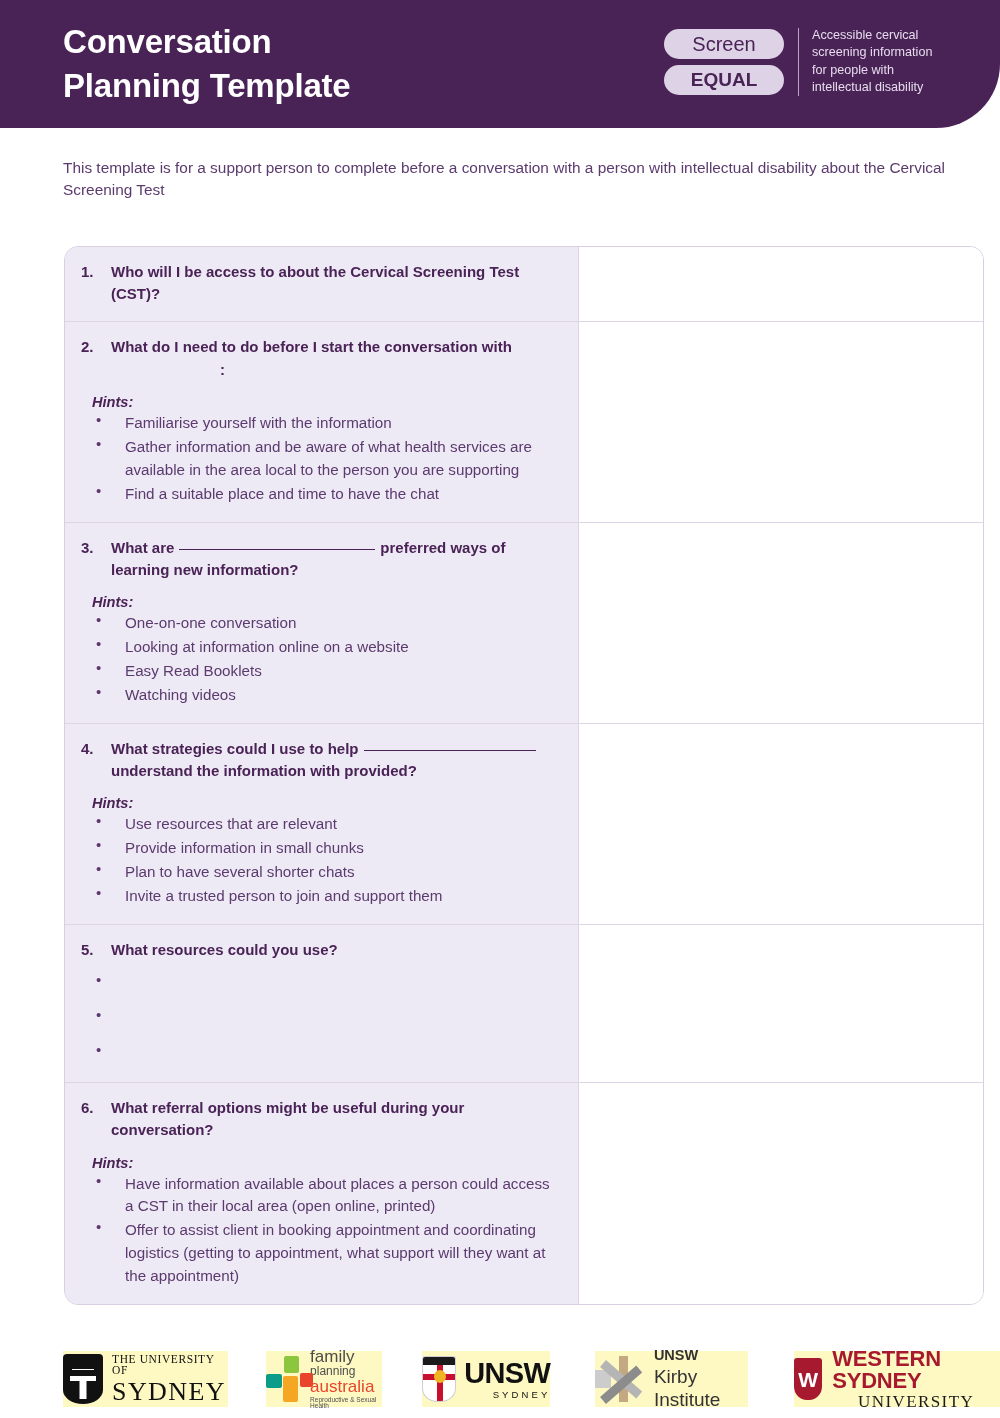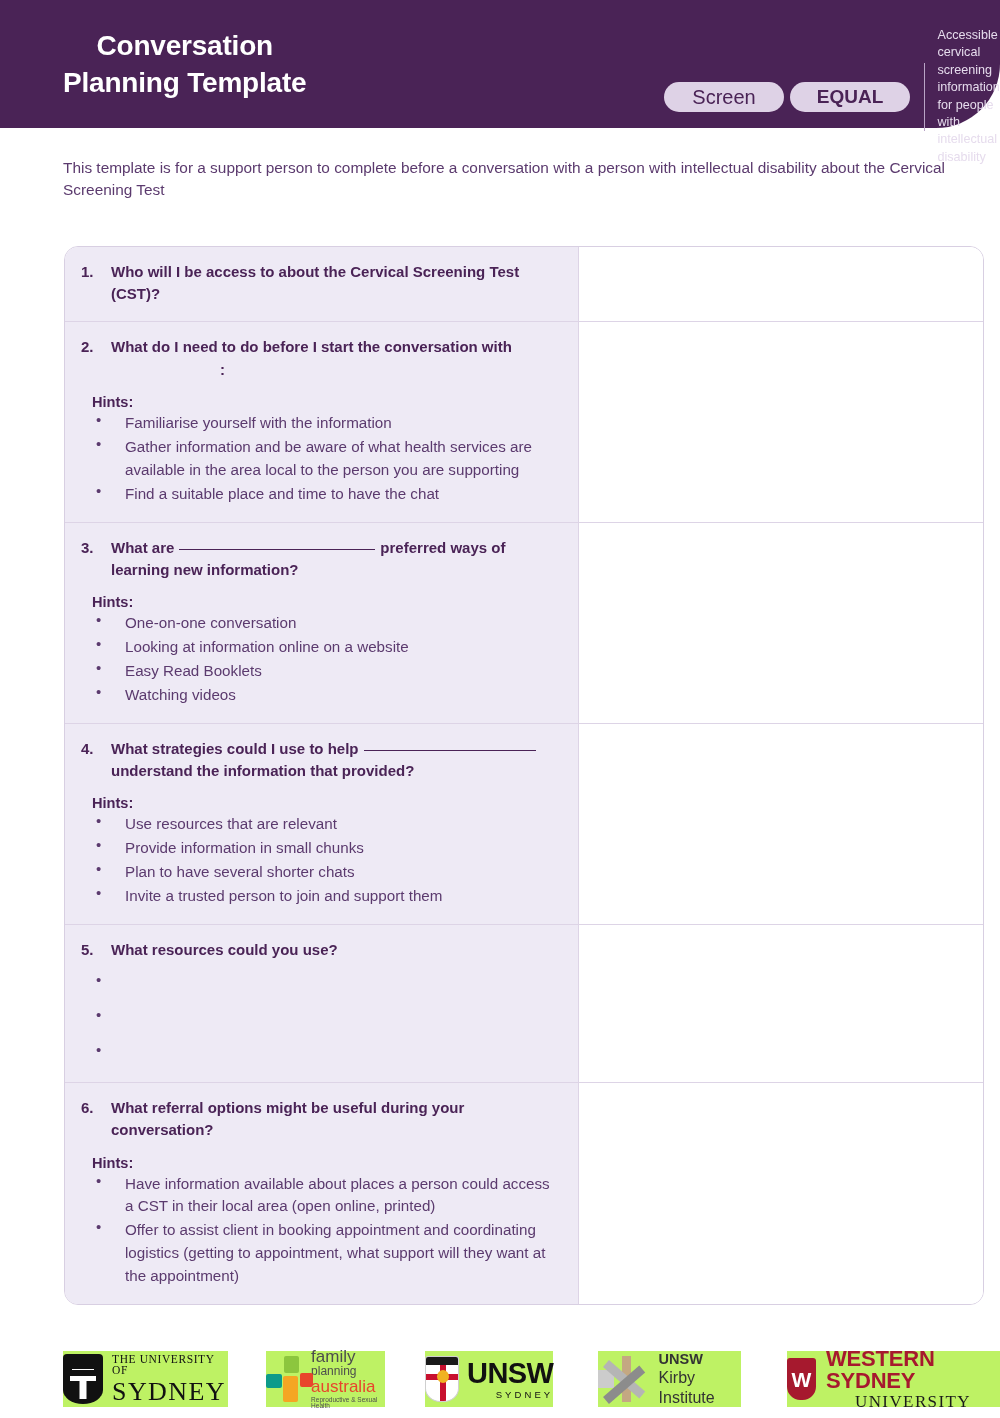--- a/index.html
+++ b/index.html
@@ -24,36 +24,36 @@
     width: 1000px;
     height: 128px;
     background: #4a2356;
     border-bottom-right-radius: 64px;
     display: flex;
     align-items: center;
   }
   .banner-title {
     margin-left: 63px;
     color: #ffffff;
-    font-size: 28px;
+    font-size: 33px;
     font-weight: bold;
     line-height: 1.33;
     letter-spacing: -0.2px;
     white-space: pre-line;
-    text-align: center;
   }
   .brand {
     position: absolute;
     left: 664px;
     top: 27px;
     display: flex;
     align-items: center;
   }
   .brand-pills {
     display: flex;
+    flex-direction: column;
     gap: 6px;
   }
   .pill {
     background: #ded2e6;
     color: #4a2356;
     border-radius: 16px;
     width: 120px;
     height: 30px;
     display: flex;
     align-items: center;
@@ -141,20 +141,21 @@
   .blank-center {
     display: block;
     text-align: center;
     padding-right: 228px;
   }
 
   .hints-label {
     color: #4a2356;
     font-size: 14.6px;
     font-weight: bold;
+    font-style: italic;
     margin: 13px 0 2px 11px;
   }
   ul.hints {
     list-style: none;
     margin: 0 0 0 11px;
     padding: 0;
   }
   ul.hints li {
     position: relative;
     padding-left: 33px;
@@ -179,21 +180,21 @@
     left: 0;
     top: 1344px;
     width: 1000px;
     height: 70px;
     display: flex;
     align-items: center;
   }
   .logo {
     display: flex;
     align-items: center;
-    background: #bef264;
+    background: #fef9c3;
     height: 56px;
   }
   .logo-sydney { margin-left: 63px; }
   .syd-shield {
     width: 42px; height: 50px;
     background: #111111;
     border-radius: 4px 4px 50% 50% / 4px 4px 28% 28%;
     position: relative;
   }
   .syd-shield::after {
@@ -260,21 +261,21 @@
   .kirby-mark { position: relative; width: 58px; height: 46px; }
   .kirby-mark i { position: absolute; display: block; }
   .k-bar { background: #c4a882; left: 24px; top: 0; width: 9px; height: 46px; }
   .k-up { background: #b5b5b5; left: 8px; top: 3px; width: 48px; height: 9px;
           transform: rotate(41deg); transform-origin: left center; }
   .k-dn { background: #8c8c8c; left: 8px; top: 40px; width: 48px; height: 9px;
           transform: rotate(-41deg); transform-origin: left center; }
   .k-lt { background: #cccccc; left: 0; top: 14px; width: 16px; height: 18px; }
   .kirby-text { margin-left: 11px; line-height: 1.22; }
   .kirby-text .k1 { display: block; font-size: 14.5px; font-weight: bold; color: #333333; }
-  .kirby-text .k2 { display: block; font-size: 16px; color: #333333; }
+  .kirby-text .k2 { display: block; font-size: 19px; color: #333333; }
 
   .logo-wsu { margin-left: 46px; display: flex; align-items: center; }
   .wsu-shield {
     width: 34px; height: 42px;
     background: #a6192e;
     border-radius: 3px 3px 46% 46% / 3px 3px 32% 32%;
     display: flex;
     align-items: center;
     justify-content: center;
   }
@@ -352,21 +353,21 @@
           <li>Watching videos</li>
         </ul>
       </div>
       <div class="cell-a"></div>
     </div>
 
     <div class="row">
       <div class="cell-q">
         <div class="qline">
           <span class="qnum">4.</span>
-          <span class="qtext"><span>What strategies could I use to help</span><span class="blank-line blank-w2"></span><span>understand the information that provided?</span></span>
+          <span class="qtext"><span>What strategies could I use to help</span><span class="blank-line blank-w2"></span><span>understand the information with provided?</span></span>
         </div>
         <div class="hints-label">Hints:</div>
         <ul class="hints">
           <li>Use resources that are relevant</li>
           <li>Provide information in small chunks</li>
           <li>Plan to have several shorter chats</li>
           <li>Invite a trusted person to join and support them</li>
         </ul>
       </div>
       <div class="cell-a"></div>

